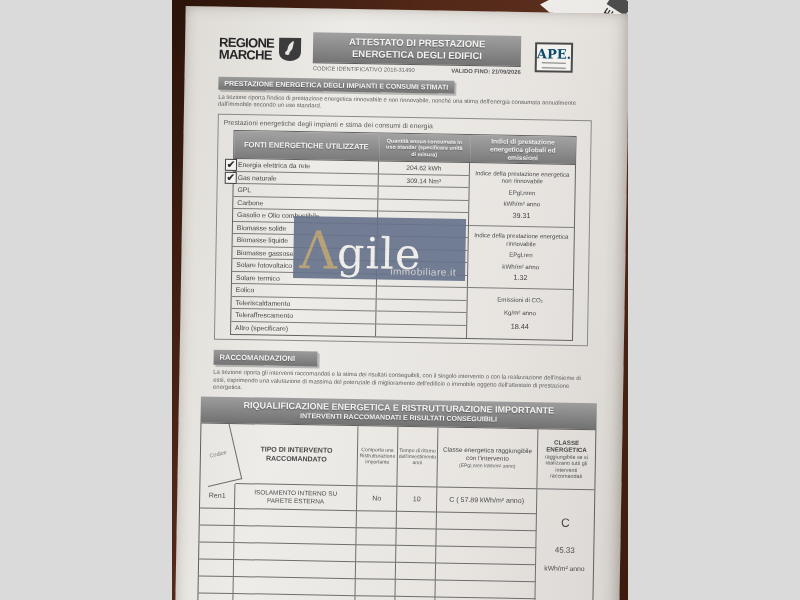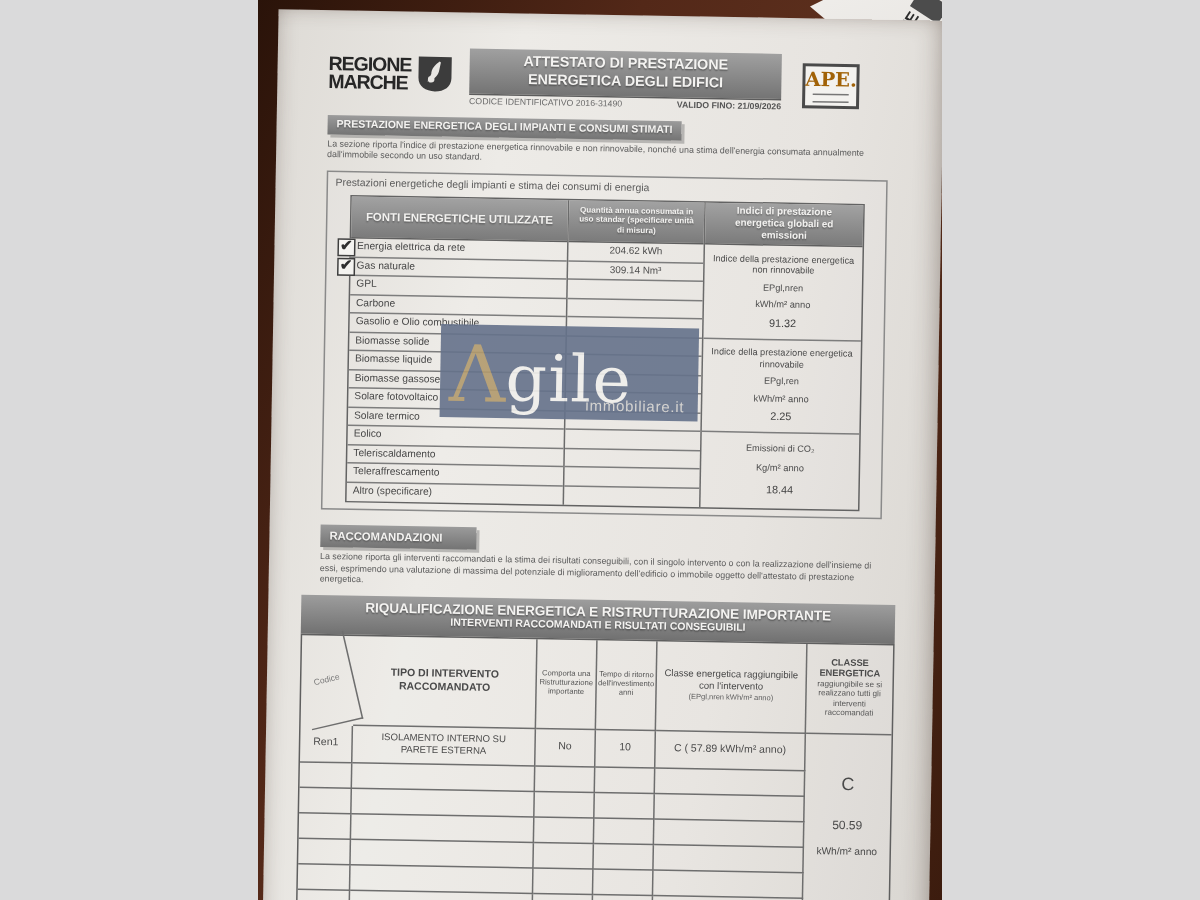--- a/index.html
+++ b/index.html
@@ -51,21 +51,21 @@
     border-bottom:1px solid #5c5c5c;color:#f4f3f1;text-align:center;
     font-weight:bold;font-size:9.5px;line-height:1.25;padding:3px 2px;
     text-shadow:0 1px 1px rgba(0,0,0,.35);
   }
   .codeline{display:flex;justify-content:space-between;margin-top:2px;font-size:5.8px;color:#6a6a6a}
   .codeline .valid{font-weight:bold;color:#555}
   .apebox{
     margin-left:14px;margin-top:6px;width:34px;height:26px;border:2px solid #4a4a4a;
     background:#f3f2ef;display:flex;flex-direction:column;align-items:center;justify-content:center;
   }
-  .apebox .ape{font-family:"DejaVu Serif",serif;font-weight:bold;font-size:13px;color:#a16207;line-height:1}
+  .apebox .ape{font-family:"DejaVu Serif",serif;font-weight:bold;font-size:13px;color:#0c4a6e;line-height:1}
   .apebox .ape-lines{width:24px;height:4px;border-top:1px solid #777;border-bottom:1px solid #777;margin-top:2px}
   
   .bar{
     background:linear-gradient(180deg,#9b9b9b,#747474);
     color:#f4f3f1;font-weight:bold;text-shadow:0 1px 1px rgba(0,0,0,.3);
     padding:3px 6px;box-shadow:2px 2px 0 rgba(90,90,90,.35);
   }
   .bar1{margin-top:7px;width:224px;font-size:7px}
   .bar2{margin-top:10px;width:92px;font-size:7.5px}
   .intro{margin-top:4px;width:374px;font-size:5.9px;line-height:1.3;color:#5c5c5c}
@@ -228,27 +228,27 @@
             <div class="rowval"></div>
             <div class="rowval"></div>
             <div class="rowval"></div>
           </div>
           <div class="c3">
             <div class="h i">Indici di prestazione energetica globali ed emissioni</div>
             <div class="idx" style="height:62.5px">
               <span class="tt">Indice della prestazione energetica non rinnovabile</span>
               <span class="tt">EPgl,nren</span>
               <span class="un">kWh/m² anno</span>
-              <span class="vl">91.32</span>
+              <span class="vl">39.31</span>
             </div>
             <div class="idx" style="height:62.5px">
               <span class="tt">Indice della prestazione energetica rinnovabile</span>
               <span class="tt">EPgl,ren</span>
               <span class="un">kWh/m² anno</span>
-              <span class="vl">2.25</span>
+              <span class="vl">1.32</span>
             </div>
             <div class="idx" style="height:49px">
               <span class="tt">Emissioni di CO₂</span>
               <span class="un">Kg/m² anno</span>
               <span class="vl">18.44</span>
             </div>
           </div>
         </div>
       </div>
     </div>
@@ -277,21 +277,21 @@
       </div>
 
       <div class="cell">Ren1</div>
       <div class="tipo-c">ISOLAMENTO INTERNO SU PARETE ESTERNA</div>
       <div class="cell">No</div>
       <div class="cell">10</div>
       <div class="cell">C ( 57.89 kWh/m² anno)</div>
 
       <div class="summary nr">
         <span class="big">C</span>
-        <span class="val">50.59</span>
+        <span class="val">45.33</span>
         <span class="un">kWh/m² anno</span>
       </div>
 
       <div class="cell"></div>
         <div class="cell"></div>
         <div class="cell"></div>
         <div class="cell"></div>
         <div class="cell"></div>
       <div class="cell"></div>
         <div class="cell"></div>

